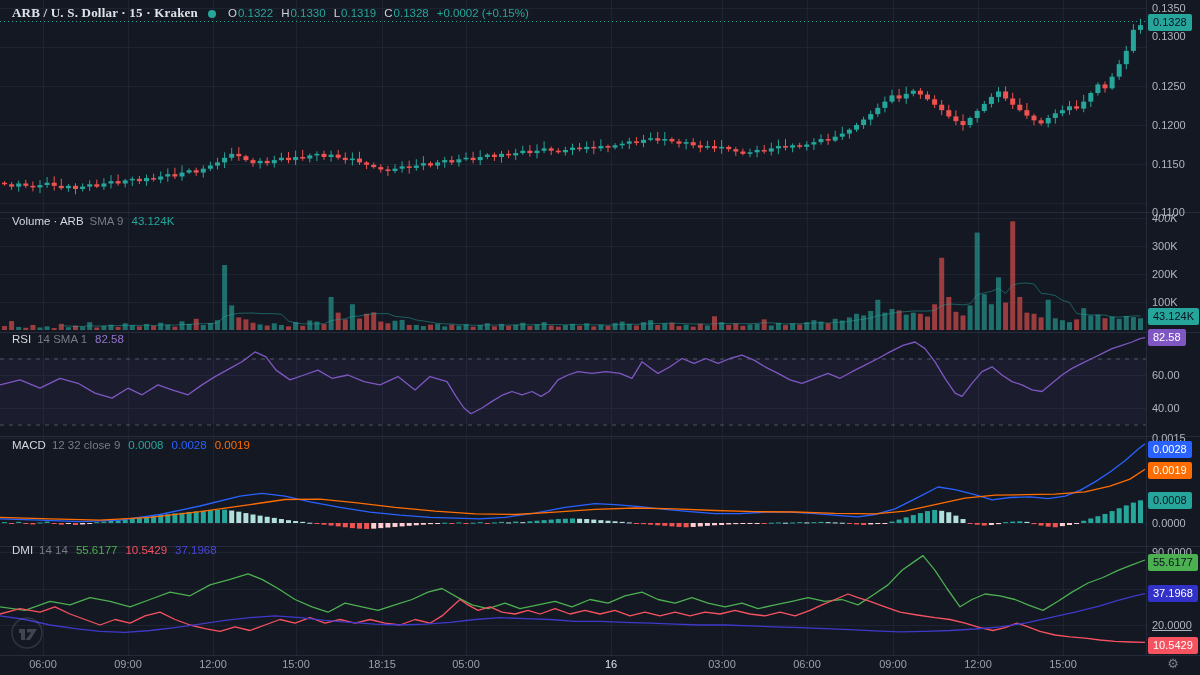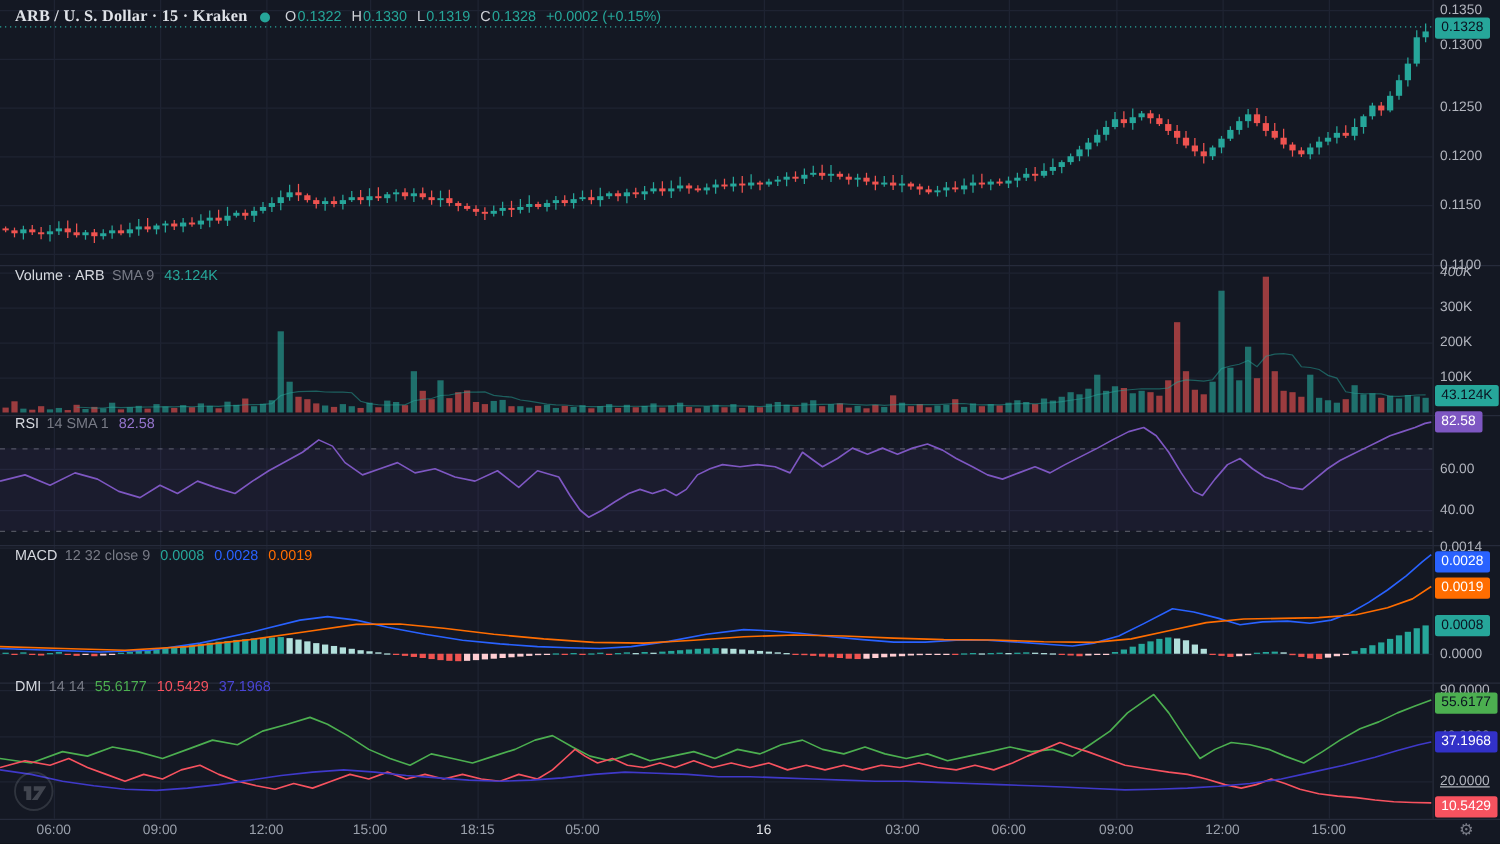--- a/index.html
+++ b/index.html
@@ -752,21 +752,21 @@
       <div class="ax" style="top: 78px;">0.1250</div>
       <div class="ax" style="top: 117px;">0.1200</div>
       <div class="ax" style="top: 156px;">0.1150</div>
       <div class="ax" style="top: 204px;">0.1100</div>
       <div class="ax" style="top: 210px; font-style: italic;">400K</div>
       <div class="ax" style="top: 238px;">300K</div>
       <div class="ax" style="top: 266px;">200K</div>
       <div class="ax" style="top: 294px;">100K</div>
       <div class="ax" style="top: 367px;">60.00</div>
       <div class="ax" style="top: 400px;">40.00</div>
-      <div class="ax" style="top: 430px;">0.0014</div>
+      <div class="ax" style="top: 430px;">0.0015</div>
       <div class="ax" style="top: 515px;">0.0000</div>
       <div class="ax" style="top: 544px;">90.0000</div>
       <div class="ax" style="top: 581px;">40.0000</div>
       <div class="ax" style="top: 617px; text-decoration: underline;">20.0000</div>
       <div class="tl" style="left: 43px;">06:00</div>
       <div class="tl" style="left: 128px;">09:00</div>
       <div class="tl" style="left: 213px;">12:00</div>
       <div class="tl" style="left: 296px;">15:00</div>
       <div class="tl" style="left: 382px;">18:15</div>
       <div class="tl" style="left: 466px;">05:00</div>

